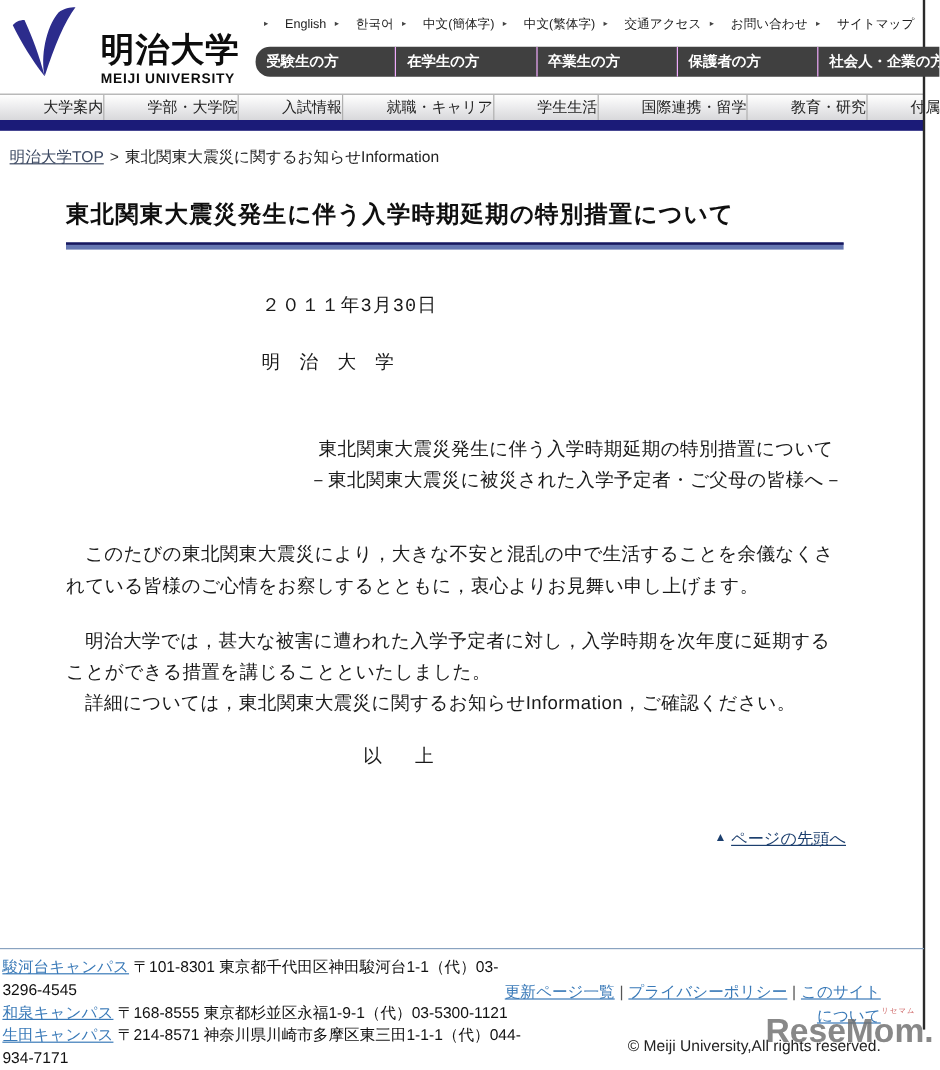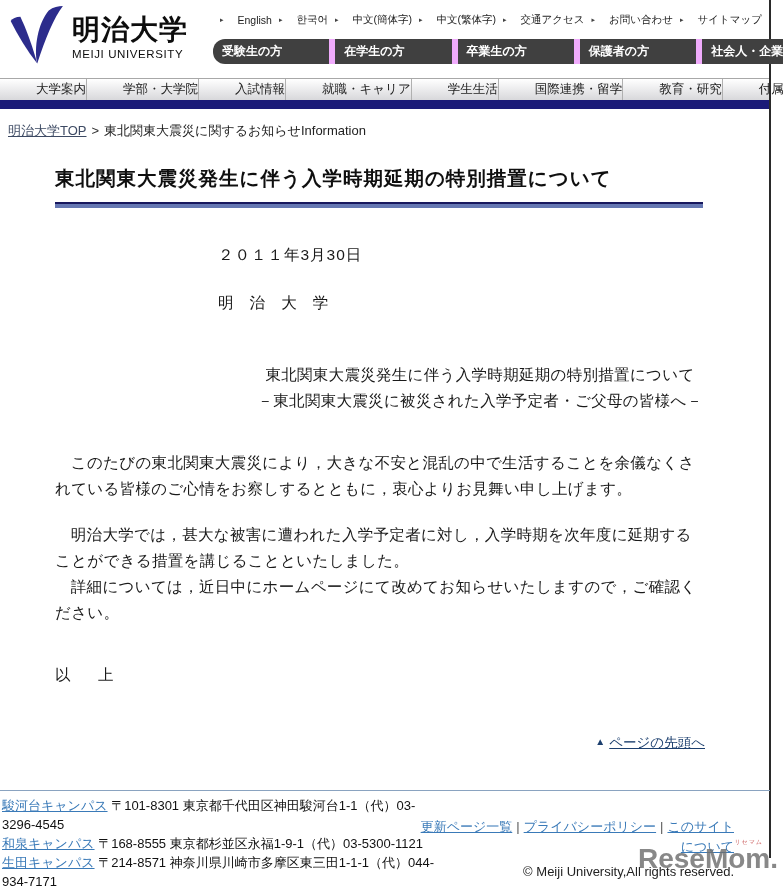--- a/index.html
+++ b/index.html
@@ -6,58 +6,58 @@
   body { background:#fff; }
   .page {
     position:relative; width:783px; height:892px; background:#fff;
     font-family:"Liberation Sans","DejaVu Sans",sans-serif; color:#1a1a1a;
     overflow:hidden;
   }
   .right-border { position:absolute; left:769px; top:0; width:2px; height:858px; background:#2a2a2a; }
 
   
   .header { position:relative; height:78px; }
-  .logo { position:absolute; left:8px; top:2px; display:flex; align-items:center; gap:2px; cursor:pointer; }
+  .logo { position:absolute; left:8px; top:2px; display:flex; align-items:flex-end; gap:14px; cursor:pointer; }
   .logo svg { width:62px; height:70px; }
   .logo-jp { font-size:28px; font-weight:bold; color:#0d0d0d; letter-spacing:1px; line-height:30px; }
-  .logo-en { font-size:11.5px; font-weight:normal; color:#0d0d0d; letter-spacing:0.6px; margin-top:3px; }
+  .logo-en { font-size:11.5px; font-weight:bold; color:#0d0d0d; letter-spacing:0.6px; margin-top:3px; }
 
   .utility { position:absolute; top:13px; right:21px; display:flex; gap:7px; font-size:10.5px; color:#222; white-space:nowrap; }
   .utility a { color:#222; text-decoration:none; display:flex; align-items:center; gap:14px; cursor:pointer; }
   .utility .tri { font-size:7px; color:#444; }
 
   .header-controls { position:absolute; left:213px; top:39px; display:flex; align-items:center; }
   .tabs { display:flex; background:#404040; border-radius:12px; overflow:hidden;gap:38px; }
-  .tab { color:#fff; font-size:12px; font-weight:bold; padding:4px 9px; border-left:6px solid #f0abfc; white-space:nowrap; cursor:pointer; }
+  .tab { color:#fff; font-size:12px; font-weight:bold; padding:4px 9px; border-left:1px solid #f0abfc; white-space:nowrap; cursor:pointer; }
   .tab:first-child { border-left:none; }
   .searchbox { margin-left:9px; width:116px; height:20px; border:1px solid #6a77a8; font-size:12px; padding:1px 4px; font-family:inherit; }
   .search-btn { margin-left:6px; background:#1c2c7c; color:#fff; border:none; border-radius:11px; font-size:12px; font-weight:bold; padding:4px 11px; cursor:pointer; letter-spacing:3px; white-space:nowrap; }
 
   
   .global-nav { display:flex; width:770px; height:22px; border-top:1px solid #a8a8a8; background:linear-gradient(#ffffff,#d8d8db); }
   .nav-item { flex:1; display:flex; align-items:center; justify-content:center; font-size:12.5px; color:#222; border-right:1px solid #b0b0b0; white-space:nowrap; cursor:pointer;padding-left:36px; }
   .nav-underbar { width:770px; height:9px; background:#1b1b78; }
 
   
   .breadcrumb { margin:13px 0 0 8px; font-size:13px; color:#222; }
   .breadcrumb a { color:#3d4a63; text-decoration:underline; cursor:pointer; }
   .breadcrumb .sep { margin:0 5px; color:#333; }
 
   
   .page-title { margin:25px 80px 0 55px; font-size:19.5px; font-weight:bold; letter-spacing:1px; color:#0f0f0f; }
   .title-bar { margin:10px 80px 0 55px; height:6px; background:#6577b2; border-top:2px solid #17175e; }
 
   .doc { margin:0 78px 0 55px; font-size:15.5px; line-height:26px; color:#1a1a1a; letter-spacing:0.3px; }
-  .doc-date { margin:34px 0 0 163px; letter-spacing:1px; }
+  .doc-date { margin:34px 0 0 163px; letter-spacing:1px;font-family:Liberation Mono, monospace; }
   .doc-author { margin:22px 0 0 163px; }
   .subtitle { margin:46px 0 0 200px; text-align:center; }
   .para-1 { margin-top:36px; }
   .para-2 { margin-top:20px; }
   .para-3 { margin-top:0; }
-  .closing { margin:36px 90px 0 0; text-align:left; letter-spacing:6px; }
+  .closing { margin:18px 90px 0 0; text-align:center; letter-spacing:6px; }
 
   .back-top { margin:46px 78px 0 0; text-align:right; font-size:13.5px;padding-left:21px; }
   .back-top a { color:#1c3f6e; text-decoration:none; cursor:pointer; }
   .back-top .arrow { font-size:10px; margin-right:4px; vertical-align:2px; }
   .back-top .btt-label { text-decoration:underline; }
 
   
   .footer { position:absolute; left:0; top:790px; width:770px; height:102px; border-top:1px solid #8aa3c0; }
   .footer-left { position:absolute; left:2px; top:5px; width:438px; font-size:13px; line-height:19px; color:#111; }
   .footer-left a { color:#3a7ab8; text-decoration:underline; cursor:pointer; }
@@ -153,21 +153,21 @@
 
   <div class="doc">
     <div class="doc-date">２０１１年3月30日</div>
     <div class="doc-author">明　治　大　学</div>
     <div class="subtitle">
       <div>東北関東大震災発生に伴う入学時期延期の特別措置について</div>
       <div>－東北関東大震災に被災された入学予定者・ご父母の皆様へ－</div>
     </div>
     <p class="para-1">　このたびの東北関東大震災により，大きな不安と混乱の中で生活することを余儀なくされている皆様のご心情をお察しするとともに，衷心よりお見舞い申し上げます。</p>
     <p class="para-2">　明治大学では，甚大な被害に遭われた入学予定者に対し，入学時期を次年度に延期することができる措置を講じることといたしました。</p>
-    <p class="para-3">　詳細については，近日中にホームページにて改めてお知らせいたしますので，ご確認ください。</p>
+    <p class="para-3">　詳細については，東北関東大震災に関するお知らせInformation，ご確認ください。</p>
     <div class="closing">以　上</div>
   </div>
 
   <div class="back-top">
     <a><span class="arrow">▲</span><span class="btt-label">ページの先頭へ</span></a>
   </div>
 
   <div class="footer">
     <div class="footer-left">
       <div class="campus"><a>駿河台キャンパス</a> <span>〒101-8301 東京都千代田区神田駿河台1-1（代）03-3296-4545</span></div>

